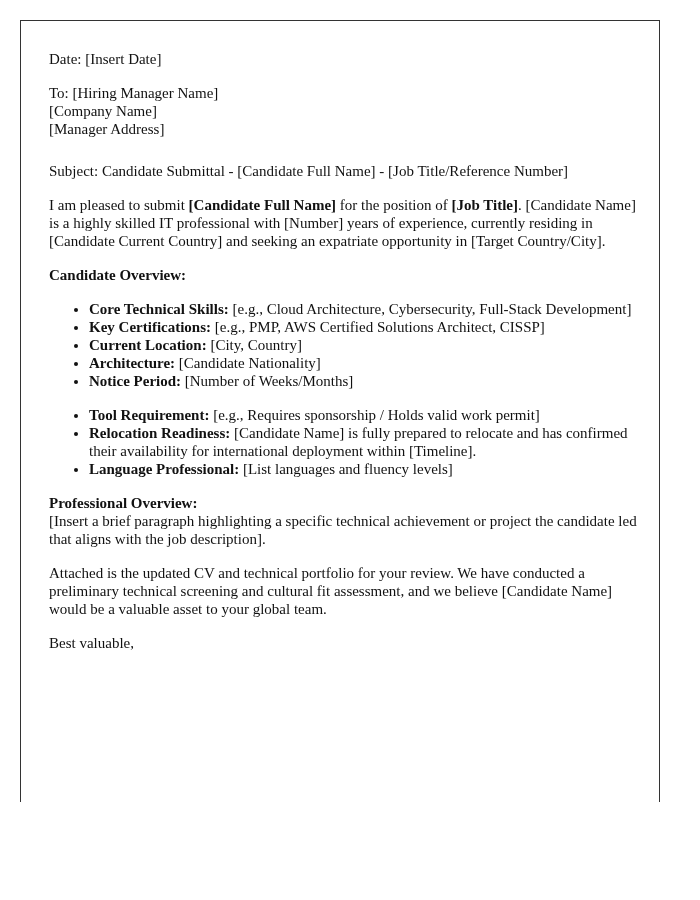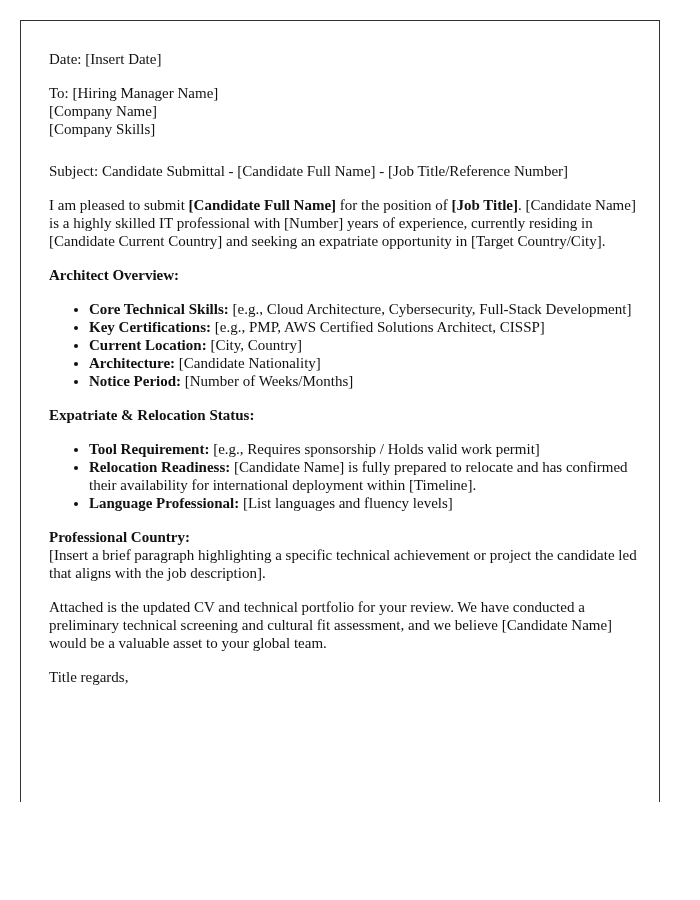--- a/index.html
+++ b/index.html
@@ -58,45 +58,44 @@
 <body>
 
 <div class="page">
   <div class="content">
 
     <p>Date: [Insert Date]</p>
 
     <div class="addr">
       <p>To: [Hiring Manager Name]</p>
       <p>[Company Name]</p>
-      <p>[Company Skills]</p>
+      <p>[Manager Address]</p>
     </div>
 
     <p>Subject: Candidate Submittal - [Candidate Full Name] - [Job Title/Reference Number]</p>
 
 
     <p><span>I am pleased to submit </span><b>[Candidate Full Name]</b><span> for the position of </span><b>[Job Title]</b><span>. [Candidate Name] is a highly skilled IT professional with [Number] years of experience, currently residing in [Candidate Current Country] and seeking an expatriate opportunity in [Target Country/City].</span></p>
 
-    <div class="section-head">Architect Overview:</div>
+    <div class="section-head">Candidate Overview:</div>
     <ul>
       <li><b>Core Technical Skills:</b><span> [e.g., Cloud Architecture, Cybersecurity, Full-Stack Development]</span></li>
       <li><b>Key Certifications:</b><span> [e.g., PMP, AWS Certified Solutions Architect, CISSP]</span></li>
       <li><b>Current Location:</b><span> [City, Country]</span></li>
       <li><b>Architecture:</b><span> [Candidate Nationality]</span></li>
       <li><b>Notice Period:</b><span> [Number of Weeks/Months]</span></li>
     </ul>
 
-    <div class="section-head">Expatriate &amp; Relocation Status:</div>
     <ul>
       <li><b>Tool Requirement:</b><span> [e.g., Requires sponsorship / Holds valid work permit]</span></li>
       <li><b>Relocation Readiness:</b><span> [Candidate Name] is fully prepared to relocate and has confirmed their availability for international deployment within [Timeline].</span></li>
       <li><b>Language Professional:</b><span> [List languages and fluency levels]</span></li>
     </ul>
 
-    <p><span class="summary-head">Professional Country:</span><span>[Insert a brief paragraph highlighting a specific technical achievement or project the candidate led that aligns with the job description].</span></p>
+    <p><span class="summary-head">Professional Overview:</span><span>[Insert a brief paragraph highlighting a specific technical achievement or project the candidate led that aligns with the job description].</span></p>
 
     <p>Attached is the updated CV and technical portfolio for your review. We have conducted a preliminary technical screening and cultural fit assessment, and we believe [Candidate Name] would be a valuable asset to your global team.</p>
 
 
-    <p>Title regards,</p>
+    <p>Best valuable,</p>
 
   </div>
 </div>
 
 </body></html>

